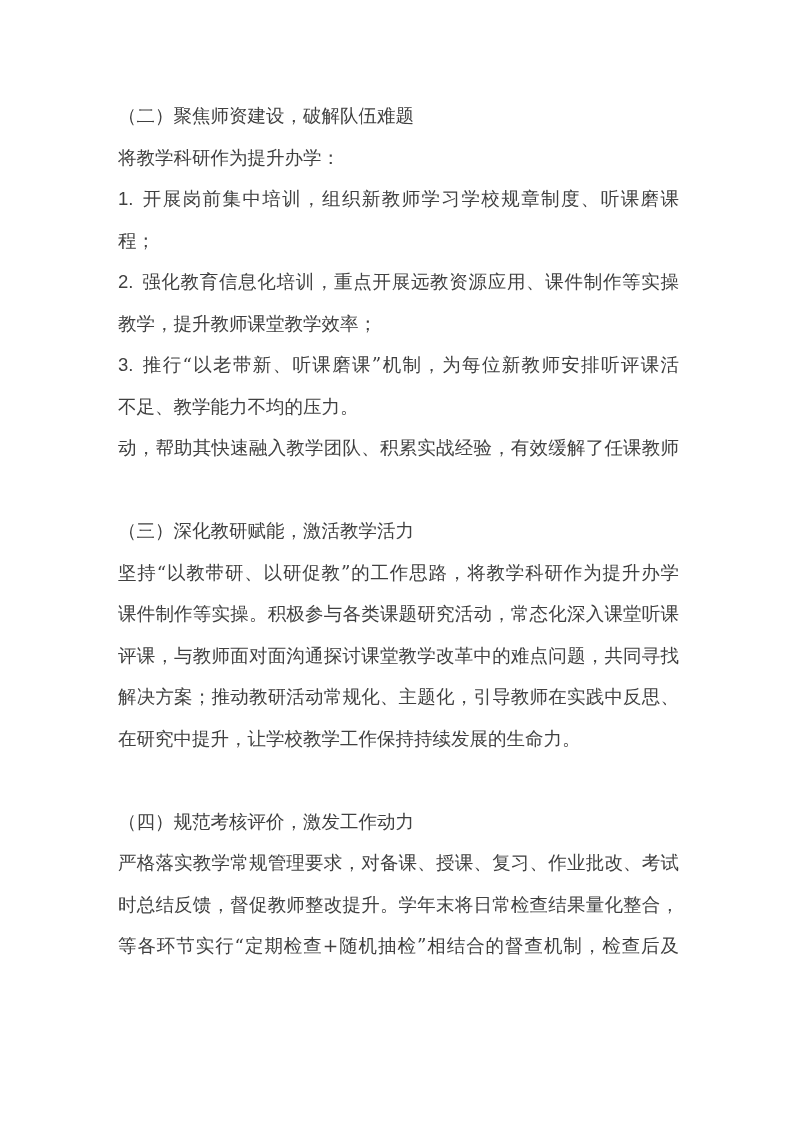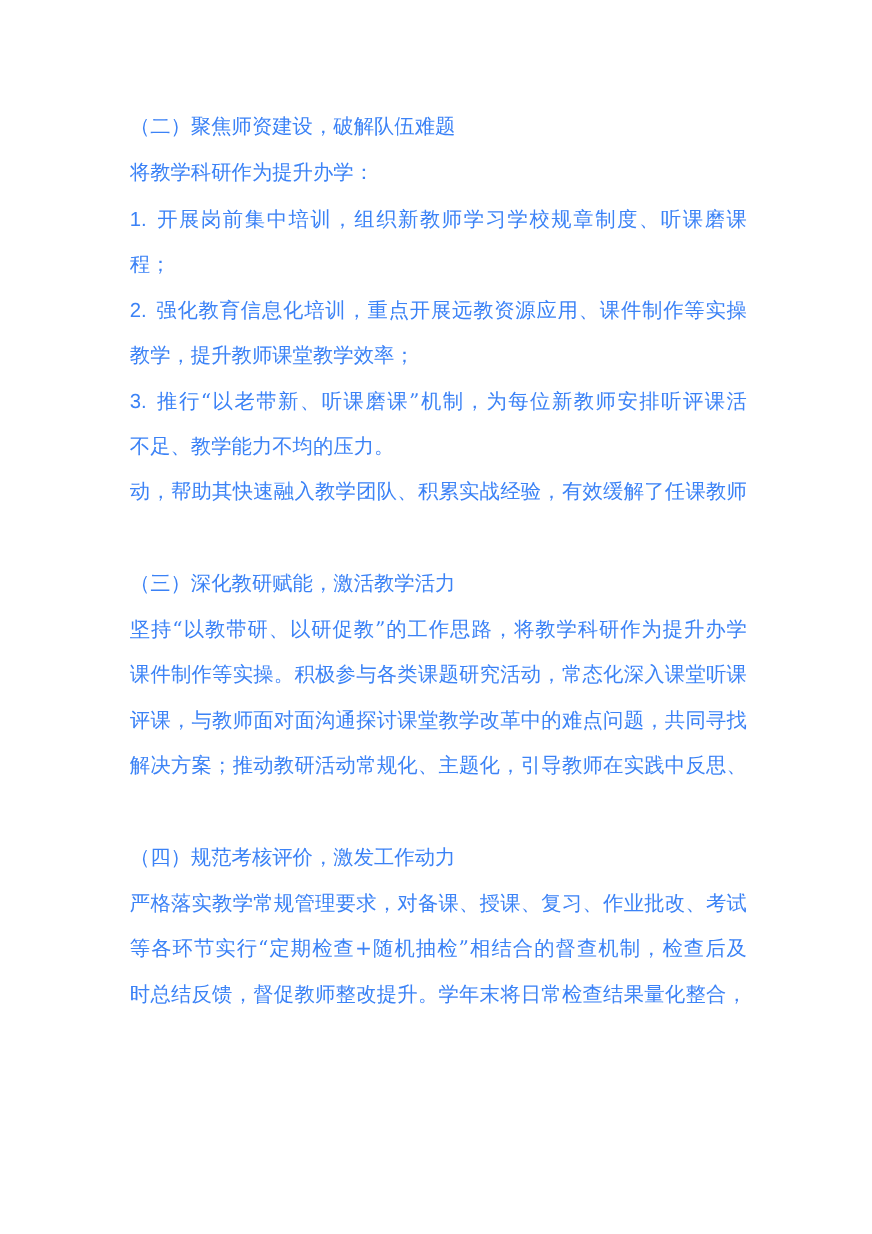--- a/index.html
+++ b/index.html
@@ -7,21 +7,21 @@
     padding: 0;
     background: #ffffff;
   }
   .page {
     position: relative;
     width: 793px;
     height: 1122px;
     background: #ffffff;
     overflow: hidden;
     font-family: "DejaVu Serif", "Liberation Serif", serif;
-    color: #3b82f6;
+    color: #404040;
   }
   .content {
     position: absolute;
     left: 118px;
     top: 95px;
     width: 561px;
     font-size: 18.5px;
   }
   .line {
     height: 41.5px;
@@ -66,23 +66,24 @@
     <div class="line">动，帮助其快速融入教学团队、积累实战经验，有效缓解了任课教师</div>
 
     <div class="spacer"></div>
 
     <div class="line heading">（三）深化教研赋能，激活教学活力</div>
 
     <div class="line">坚持“以教带研、以研促教”的工作思路，将教学科研作为提升办学</div>
     <div class="line">课件制作等实操。积极参与各类课题研究活动，常态化深入课堂听课</div>
     <div class="line">评课，与教师面对面沟通探讨课堂教学改革中的难点问题，共同寻找</div>
     <div class="line">解决方案；推动教研活动常规化、主题化，引导教师在实践中反思、</div>
+    <div class="line end">在研究中提升，让学校教学工作保持持续发展的生命力。</div>
 
     <div class="spacer"></div>
 
     <div class="line heading">（四）规范考核评价，激发工作动力</div>
 
     <div class="line">严格落实教学常规管理要求，对备课、授课、复习、作业批改、考试</div>
+    <div class="line">时总结反馈，督促教师整改提升。学年末将日常检查结果量化整合，</div>
     <div class="line">等各环节实行“定期检查+随机抽检”相结合的督查机制，检查后及</div>
-    <div class="line">时总结反馈，督促教师整改提升。学年末将日常检查结果量化整合，</div>
 
   </div>
 </div>
 
 </body></html>

